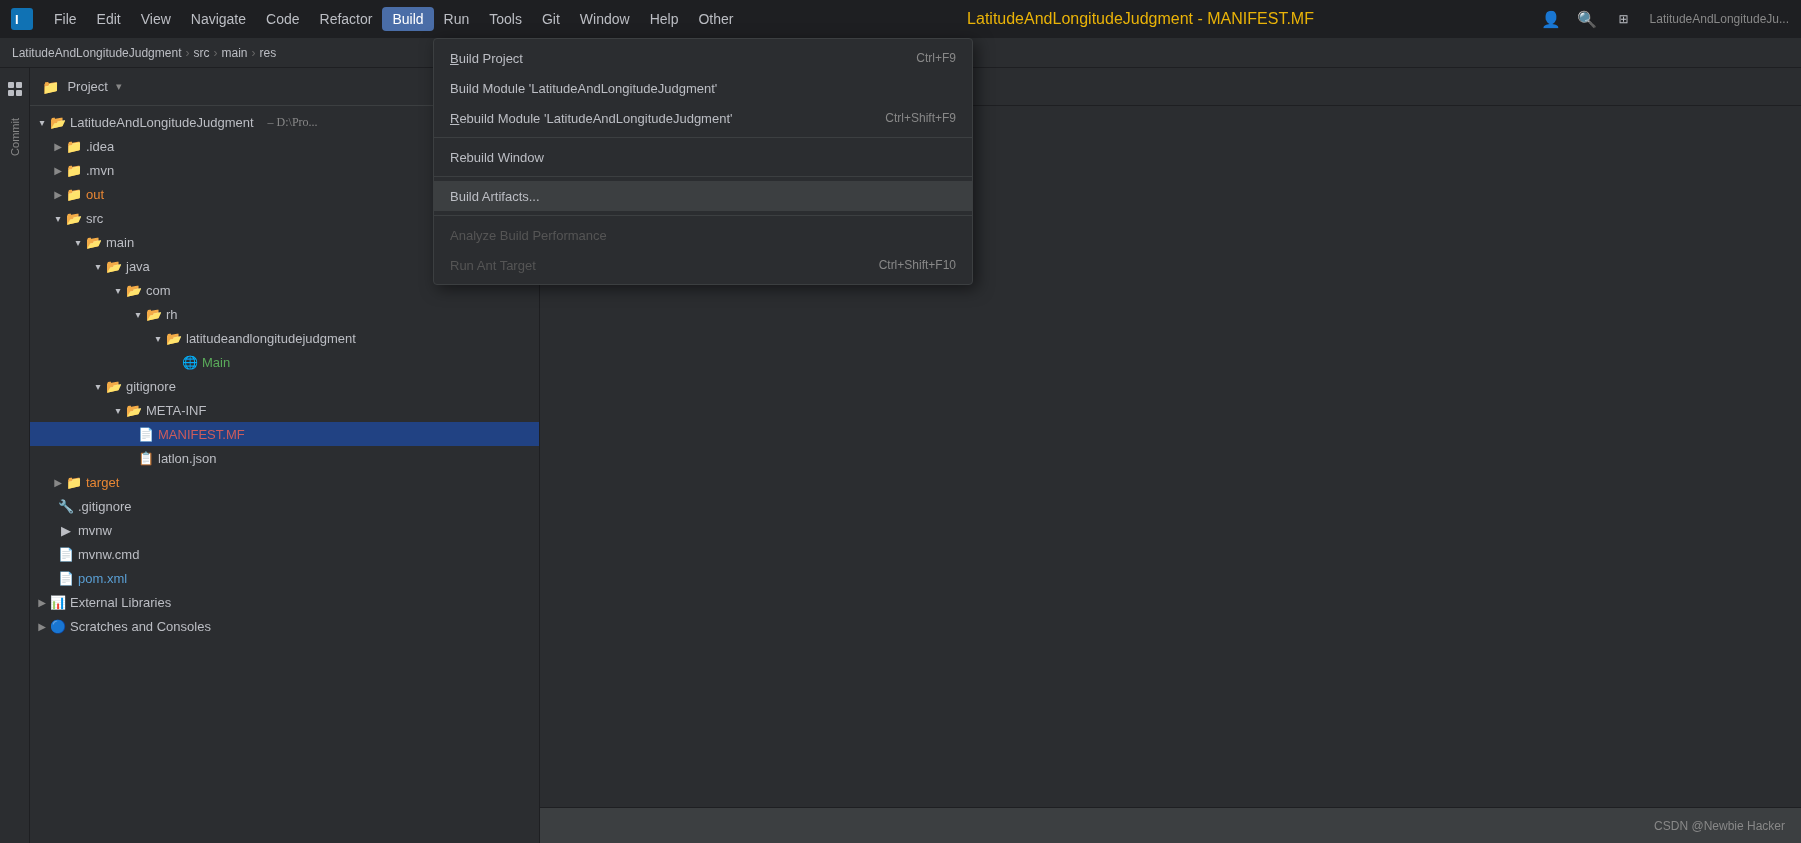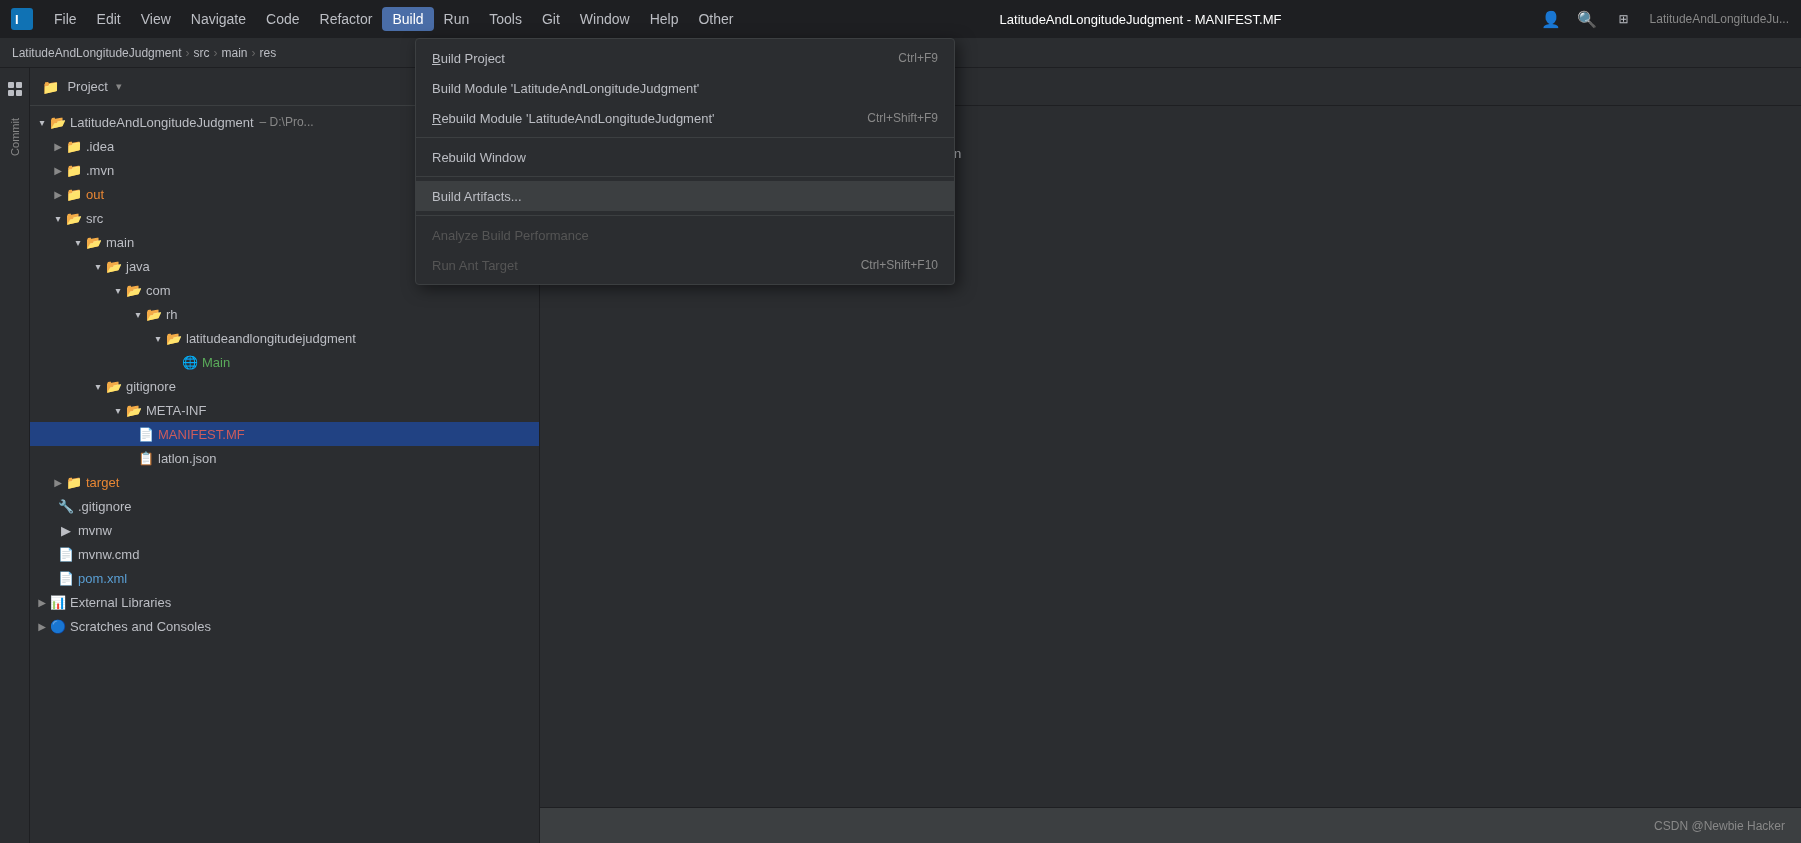--- a/index.html
+++ b/index.html
@@ -40,22 +40,22 @@
       padding: 4px 10px;
       cursor: pointer;
       color: #bcbec4;
       font-size: 14px;
       border-radius: 4px;
     }
     .menu-item.active { background: #4a6da7; color: #fff; }
     .menu-title {
       flex: 1;
       text-align: center;
-      color: #ffffff;
-      font-size: 13px;
+      color: #eab308;
+      font-size: 16px;
     }
     .menu-right {
       display: flex;
       align-items: center;
       gap: 8px;
     }
     .menu-right-icon {
       width: 28px;
       height: 28px;
       display: flex;
@@ -254,21 +254,21 @@
       padding: 0 16px;
       font-size: 12px;
       color: #888;
       justify-content: flex-end;
     }
 
     
     .build-menu {
       position: absolute;
       top: 38px;
-      left: 415px;
+      left: 433px;
       width: 540px;
       background: #2b2d30;
       border: 1px solid #3c3f41;
       border-radius: 4px;
       box-shadow: 4px 4px 16px rgba(0,0,0,0.5);
       z-index: 300;
       padding: 4px 0;
     }
     .build-menu-item {
       display: flex;
@@ -372,21 +372,21 @@
         <div class="panel-header-icon">☰</div>
       </div>
     </div>
     <div class="tree-container">
 
       <div class="tree-item">
         <span class="tree-indent" style="width:4px;"></span>
         <span class="tree-arrow expanded">▾</span>
         <span class="tree-icon">📂</span>
         <span class="tree-label project-root">LatitudeAndLongitudeJudgment</span>
-        <span class="tree-label muted" style="margin-left:6px;">– D:\Pro...</span>
+        <span class="tree-label muted" style="margin-left:14px;font-family:Liberation Serif, serif;">– D:\Pro...</span>
       </div>
 
       <div class="tree-item">
         <span class="tree-indent" style="width:20px;"></span>
         <span class="tree-arrow">▶</span>
         <span class="tree-icon">📁</span>
         <span class="tree-label">.idea</span>
       </div>
 
       <div class="tree-item">

